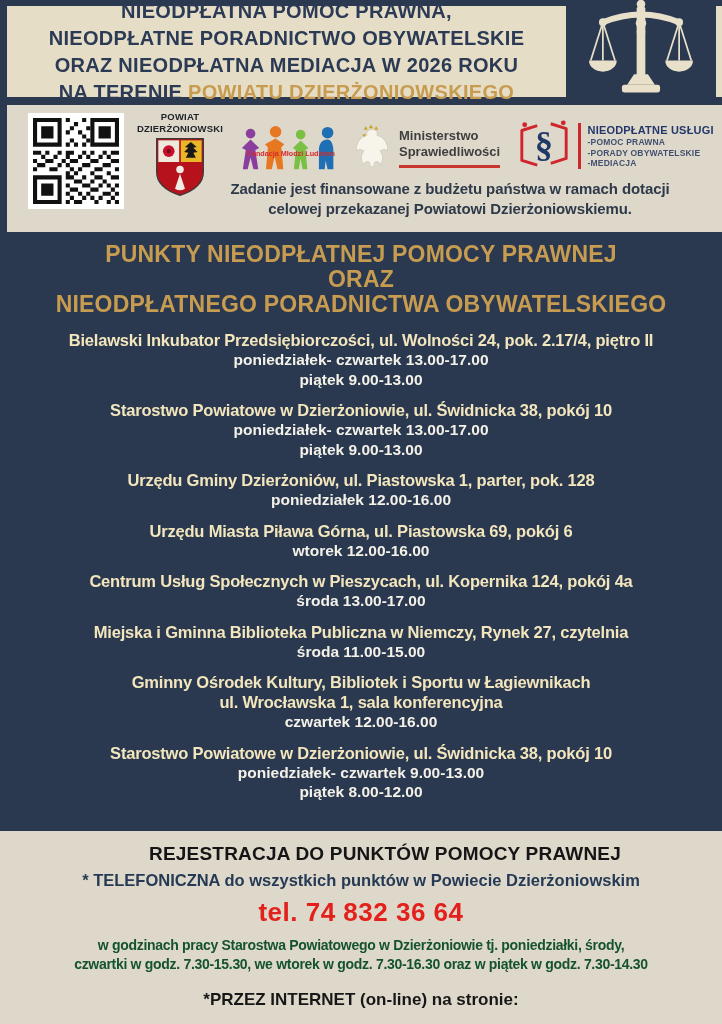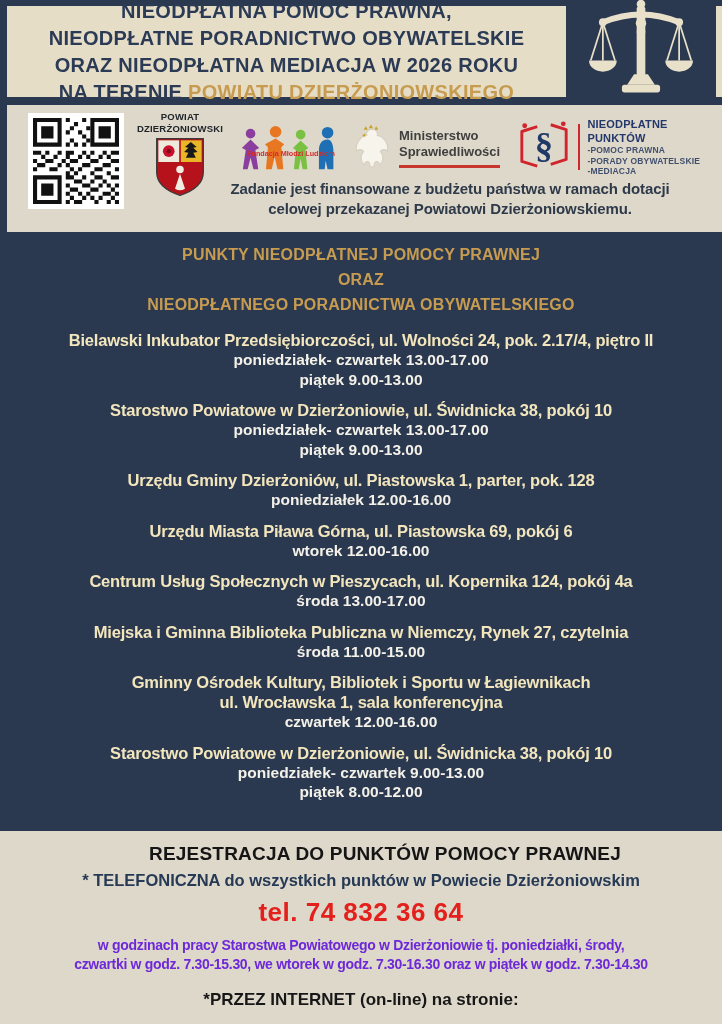--- a/index.html
+++ b/index.html
@@ -34,30 +34,30 @@
   .nu{position:absolute;left:510px;top:12px;display:flex;align-items:center;gap:7px;}
   .nu-divider{width:2.5px;height:46px;background:#d0252c;}
   .nu-title{font-size:11px;color:#24376b;line-height:14px;letter-spacing:0.2px;}
   .nu-item{font-size:8.5px;color:#41506f;line-height:10.5px;letter-spacing:0.2px;}
   .funding{
     position:absolute;left:179px;right:8px;top:74px;text-align:center;
     color:#2e3a4a;font-size:15px;line-height:19.5px;letter-spacing:-0.1px;
   }
 
   .main-section{background:#2a3950;padding:10px 4px 18px;text-align:center;}
-  .main-heading{color:#c79c50;font-size:16px;line-height:25px;letter-spacing:0.2px;margin-bottom:13px;}
+  .main-heading{color:#c79c50;font-size:23px;line-height:25px;letter-spacing:0.2px;margin-bottom:13px;}
   .point{margin-bottom:11px;}
   .pt{color:#f3e6bd;font-size:16.5px;line-height:20px;letter-spacing:-0.2px;}
   .ps{color:#f4f1e8;font-size:15.5px;line-height:19.5px;}
 
   .bottom-section{background:#ded8ca;text-align:center;padding-top:11px;}
   .reg-heading{font-size:19px;color:#151515;line-height:24px;letter-spacing:0.2px;margin-left:48px;}
   .reg-note{font-size:16.5px;color:#263a55;line-height:22px;margin-top:3px;}
   .reg-phone{font-size:26px;color:#e3201b;line-height:32px;margin-top:5px;letter-spacing:0.5px;}
-  .reg-hours{font-size:14px;color:#6d28d9;line-height:19.5px;margin-top:8px;letter-spacing:-0.3px;padding:0 6px;}
+  .reg-hours{font-size:14px;color:#14532d;line-height:19.5px;margin-top:8px;letter-spacing:-0.3px;padding:0 6px;}
   .reg-online{font-size:17px;color:#171717;margin-top:14px;line-height:22px;}
 </style>
 </head>
 <body>
 
 <div class="top-wrap">
   <div class="header-row">
     <div class="title-band">
       <div class="title-line">NIEODPŁATNA POMOC PRAWNA,</div>
       <div class="title-line">NIEODPŁATNE PORADNICTWO OBYWATELSKIE</div>
@@ -170,21 +170,21 @@
         <svg width="54" height="54" viewBox="0 0 56 56">
           <path d="M21,9 L5,14 V45 L21,50" fill="none" stroke="#d0252c" stroke-width="3" stroke-linejoin="round"></path>
           <path d="M35,7 L51,12 V43 L35,48" fill="none" stroke="#d0252c" stroke-width="3" stroke-linejoin="round"></path>
           <circle cx="8" cy="8" r="2.5" fill="#d0252c"></circle>
           <circle cx="48" cy="6" r="2.5" fill="#d0252c"></circle>
           <text x="28" y="41" font-size="38" font-weight="bold" fill="#203a68" text-anchor="middle" font-family="Liberation Serif, serif">§</text>
         </svg>
       </span>
       <div class="nu-divider"></div>
       <div>
-        <div class="nu-title">NIEODPŁATNE PUNKTÓW</div>
+        <div class="nu-title">NIEODPŁATNE USŁUGI</div>
         <div class="nu-item">-POMOC PRAWNA</div>
         <div class="nu-item">-PORADY OBYWATELSKIE</div>
         <div class="nu-item">-MEDIACJA</div>
       </div>
     </div>
 
     <div class="funding">
       <div>Zadanie jest finansowane z budżetu państwa w ramach dotacji</div>
       <div>celowej przekazanej Powiatowi Dzierżoniowskiemu.</div>
     </div>

